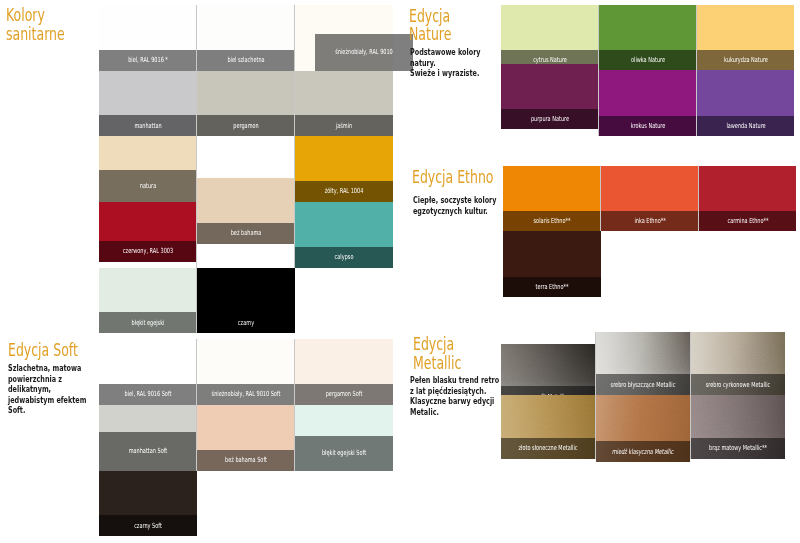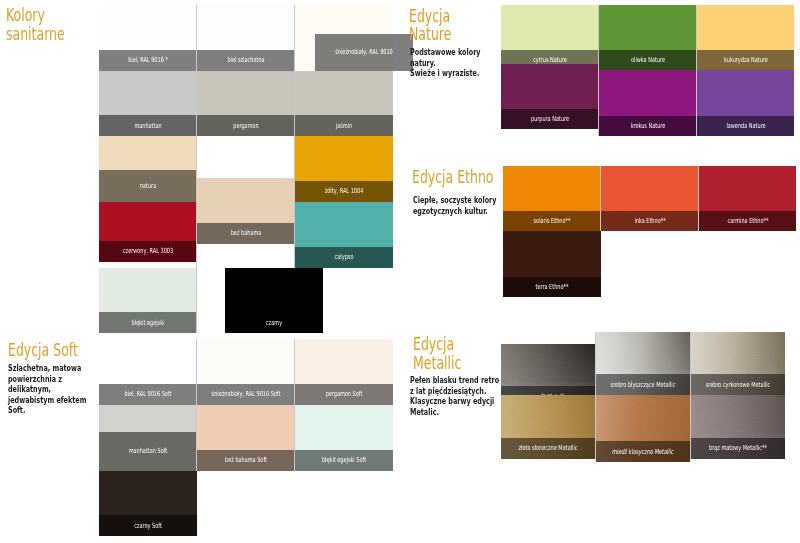--- a/index.html
+++ b/index.html
@@ -108,21 +108,21 @@
       <div class="band" style="height:20.9px;">
         <span class="lbl">calypso</span>
       </div>
     </div>
     <div class="cell" style="left:0px;top:262.6px;width:98px;height:65.65px;">
       <div class="sw" style="background:#e2ece2;"></div>
       <div class="band" style="height:20.9px;">
         <span class="lbl">błękit egejski</span>
       </div>
     </div>
-    <div class="cell" style="left:98px;top:262.6px;width:98px;height:65.65px;margin-left:28px;">
+    <div class="cell" style="left:98px;top:262.6px;width:98px;height:65.65px;">
       <div class="sw" style="background:#000000;"></div>
       <div class="band" style="height:20.9px;">
         <span class="lbl">czarny</span>
       </div>
     </div>
     <div class="vsep" style="left:97.35px;top:0px;height:65.65px;"></div>
     <div class="vsep" style="left:195.35px;top:0px;height:65.65px;"></div>
     <div class="vsep" style="left:97.35px;top:65.65px;height:65.65px;"></div>
     <div class="vsep" style="left:195.35px;top:65.65px;height:65.65px;"></div>
     <div class="vsep" style="left:97.35px;top:131.3px;height:65.65px;"></div>
@@ -259,21 +259,21 @@
       </div>
     </div>
     <div class="cell" style="left:98px;top:65.8px;width:98px;height:65.8px;">
       <div class="sw" style="background:#efcdb4;"></div>
       <div class="band" style="height:21px;">
         <span class="lbl">beż bahama Soft</span>
       </div>
     </div>
     <div class="cell" style="left:196px;top:65.8px;width:98px;height:65.8px;">
       <div class="sw" style="background:#e2f2ec;"></div>
-      <div class="band" style="height:21px;">
+      <div class="band" style="height:35px;">
         <span class="lbl">błękit egejski Soft</span>
       </div>
     </div>
     <div class="cell" style="left:0px;top:131.6px;width:98px;height:65.8px;">
       <div class="sw" style="background:#2b211d;"></div>
       <div class="band" style="height:21px;">
         <span class="lbl">czarny Soft</span>
       </div>
     </div>
     <div class="vsep" style="left:97.35px;top:0px;height:65.8px;"></div>

